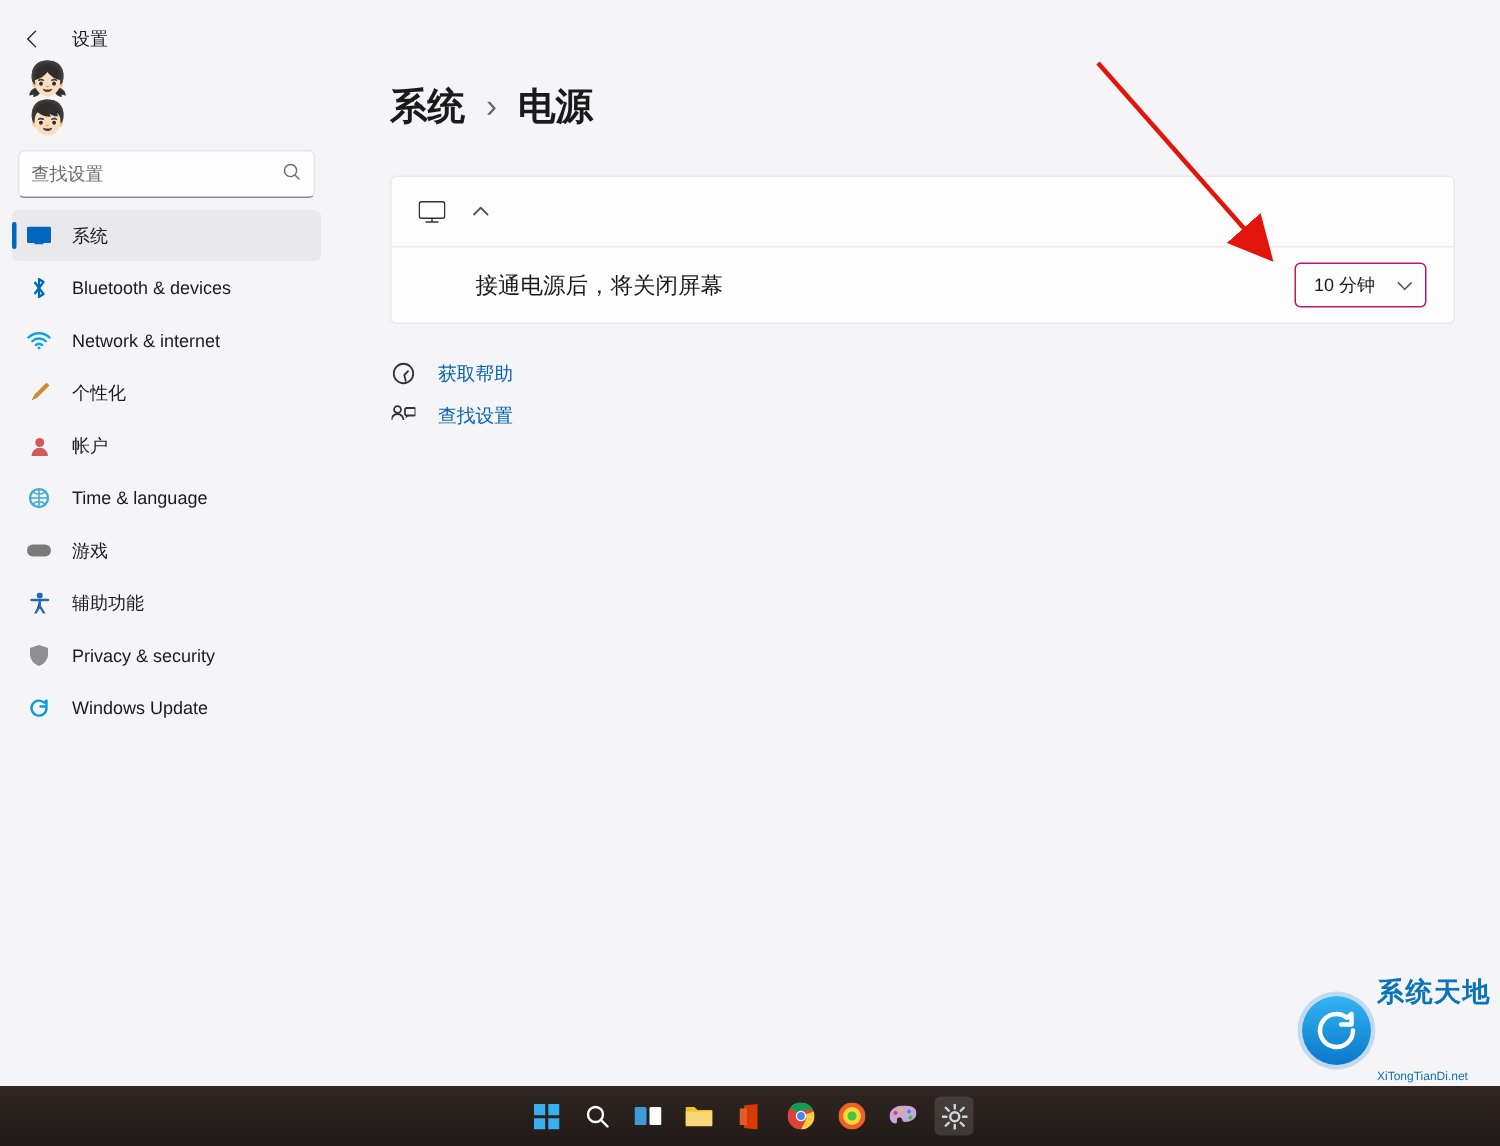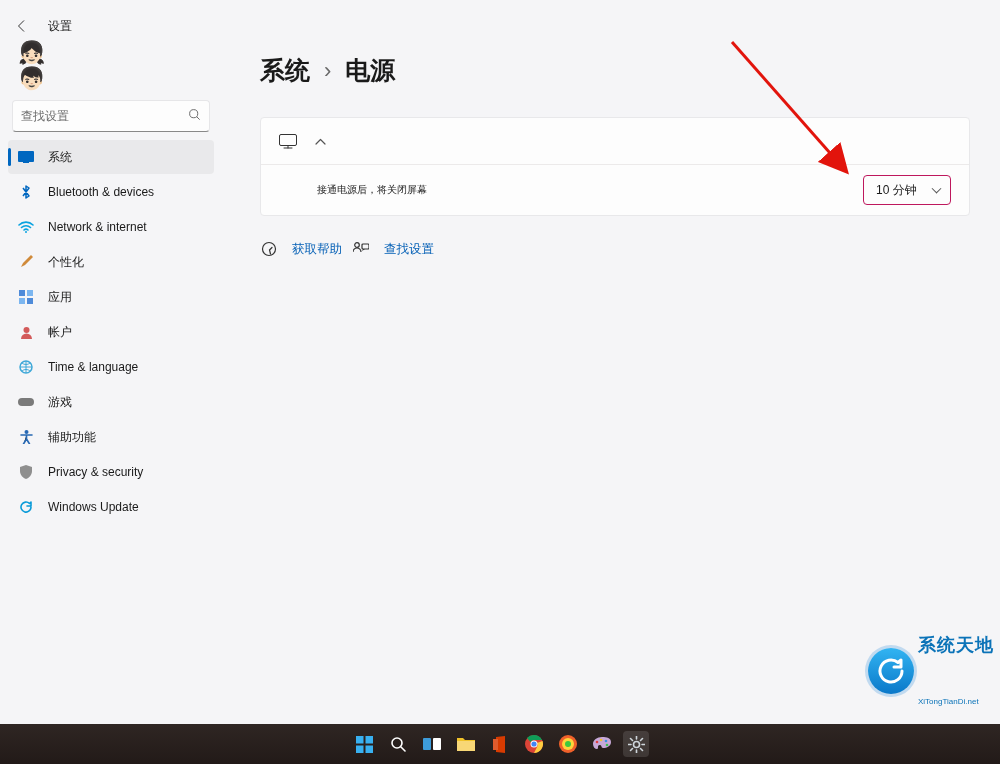--- a/index.html
+++ b/index.html
@@ -111,57 +111,57 @@
   }
   .card-ico{width:18px;height:18px;display:flex;align-items:center;justify-content:center;color:#333;}
   .card-title{font-size:13px;flex:1;}
   .chev{color:#555;font-size:11px;}
   .sub{
     border-top:1px solid #eceaea;
     display:flex;align-items:center;
     padding:10px 18px 10px 56px;
     gap:16px;
   }
-  .sub-label{font-size:10px;flex:1;}
+  .sub-label{font-size:15px;flex:1;}
   .select{
     border:1px solid #be185d;
     background:#fdfdfd;
     border-radius:4px;
     height:30px;min-width:88px;
     padding:0 28px 0 12px;
     font-size:12px;
     display:flex;align-items:center;
     position:relative;color:#1a1a1a;
     font-family:inherit;
   }
   .select::after{
     content:"";
     position:absolute;right:10px;top:50%;
     width:6px;height:6px;border-right:1px solid #555;border-bottom:1px solid #555;
     transform:translateY(-70%) rotate(45deg);
   }
-  .links{margin-top:24px;display:flex;flex-direction:row;gap:10px;}
+  .links{margin-top:24px;display:flex;flex-direction:column;gap:10px;}
   .link-row{display:flex;align-items:center;gap:14px;font-size:12.5px;}
   .link-ico{width:18px;height:18px;display:flex;align-items:center;justify-content:center;color:#333;}
   .link-text{color:#0560b6;cursor:pointer;}
 
   .taskbar{
     position:absolute;bottom:0;left:0;right:0;height:40px;
     background:linear-gradient(#2f2623,#221a18);
     display:flex;align-items:center;justify-content:center;gap:8px;
     z-index:5;
   }
   .tb-ico{
     width:26px;height:26px;border-radius:4px;display:flex;align-items:center;justify-content:center;
     font-size:15px;color:#fff;cursor:pointer;
   }
   .tb-ico.sel{background:rgba(255,255,255,.12);}
 
   .watermark{
-    position:absolute;right:6px;bottom:58px;
+    position:absolute;right:6px;bottom:42px;
     display:flex;align-items:center;gap:4px;
     z-index:6;
   }
   .wm-circle{
     width:46px;height:46px;border-radius:50%;
     background:linear-gradient(#32b4f2,#0a78c9);
     display:flex;align-items:center;justify-content:center;color:#fff;font-size:26px;
     box-shadow:0 0 0 3px rgba(40,140,220,.25);
   }
   .wm-text{display:flex;flex-direction:column;line-height:1;}
@@ -228,31 +228,20 @@
       <div class="nav-item">
         <span class="nav-ico">
           <svg width="14" height="14" viewBox="0 0 14 14">
               <path d="M2 12l2-4 8-8 2 2-8 8-4 2z" fill="#d08a3a"></path>
             </svg>
         </span>
         <span>个性化</span>
       </div>
       <div class="nav-item">
         <span class="nav-ico">
-          <svg width="14" height="14" viewBox="0 0 14 14">
-              <rect x="0" y="0" width="6" height="6" fill="#4f8bd9"></rect>
-              <rect x="8" y="0" width="6" height="6" fill="#7cb6f0"></rect>
-              <rect x="0" y="8" width="6" height="6" fill="#7cb6f0"></rect>
-              <rect x="8" y="8" width="6" height="6" fill="#4f8bd9"></rect>
-            </svg>
-        </span>
-        <span>应用</span>
-      </div>
-      <div class="nav-item">
-        <span class="nav-ico">
           <svg width="13" height="13" viewBox="0 0 13 13">
               <circle cx="6.5" cy="4" r="3" fill="#d35a5a"></circle>
               <path d="M1 13a5.5 5.5 0 0 1 11 0z" fill="#d35a5a"></path>
             </svg>
         </span>
         <span>帐户</span>
       </div>
       <div class="nav-item">
         <span class="nav-ico">
           <svg width="14" height="14" viewBox="0 0 14 14">

